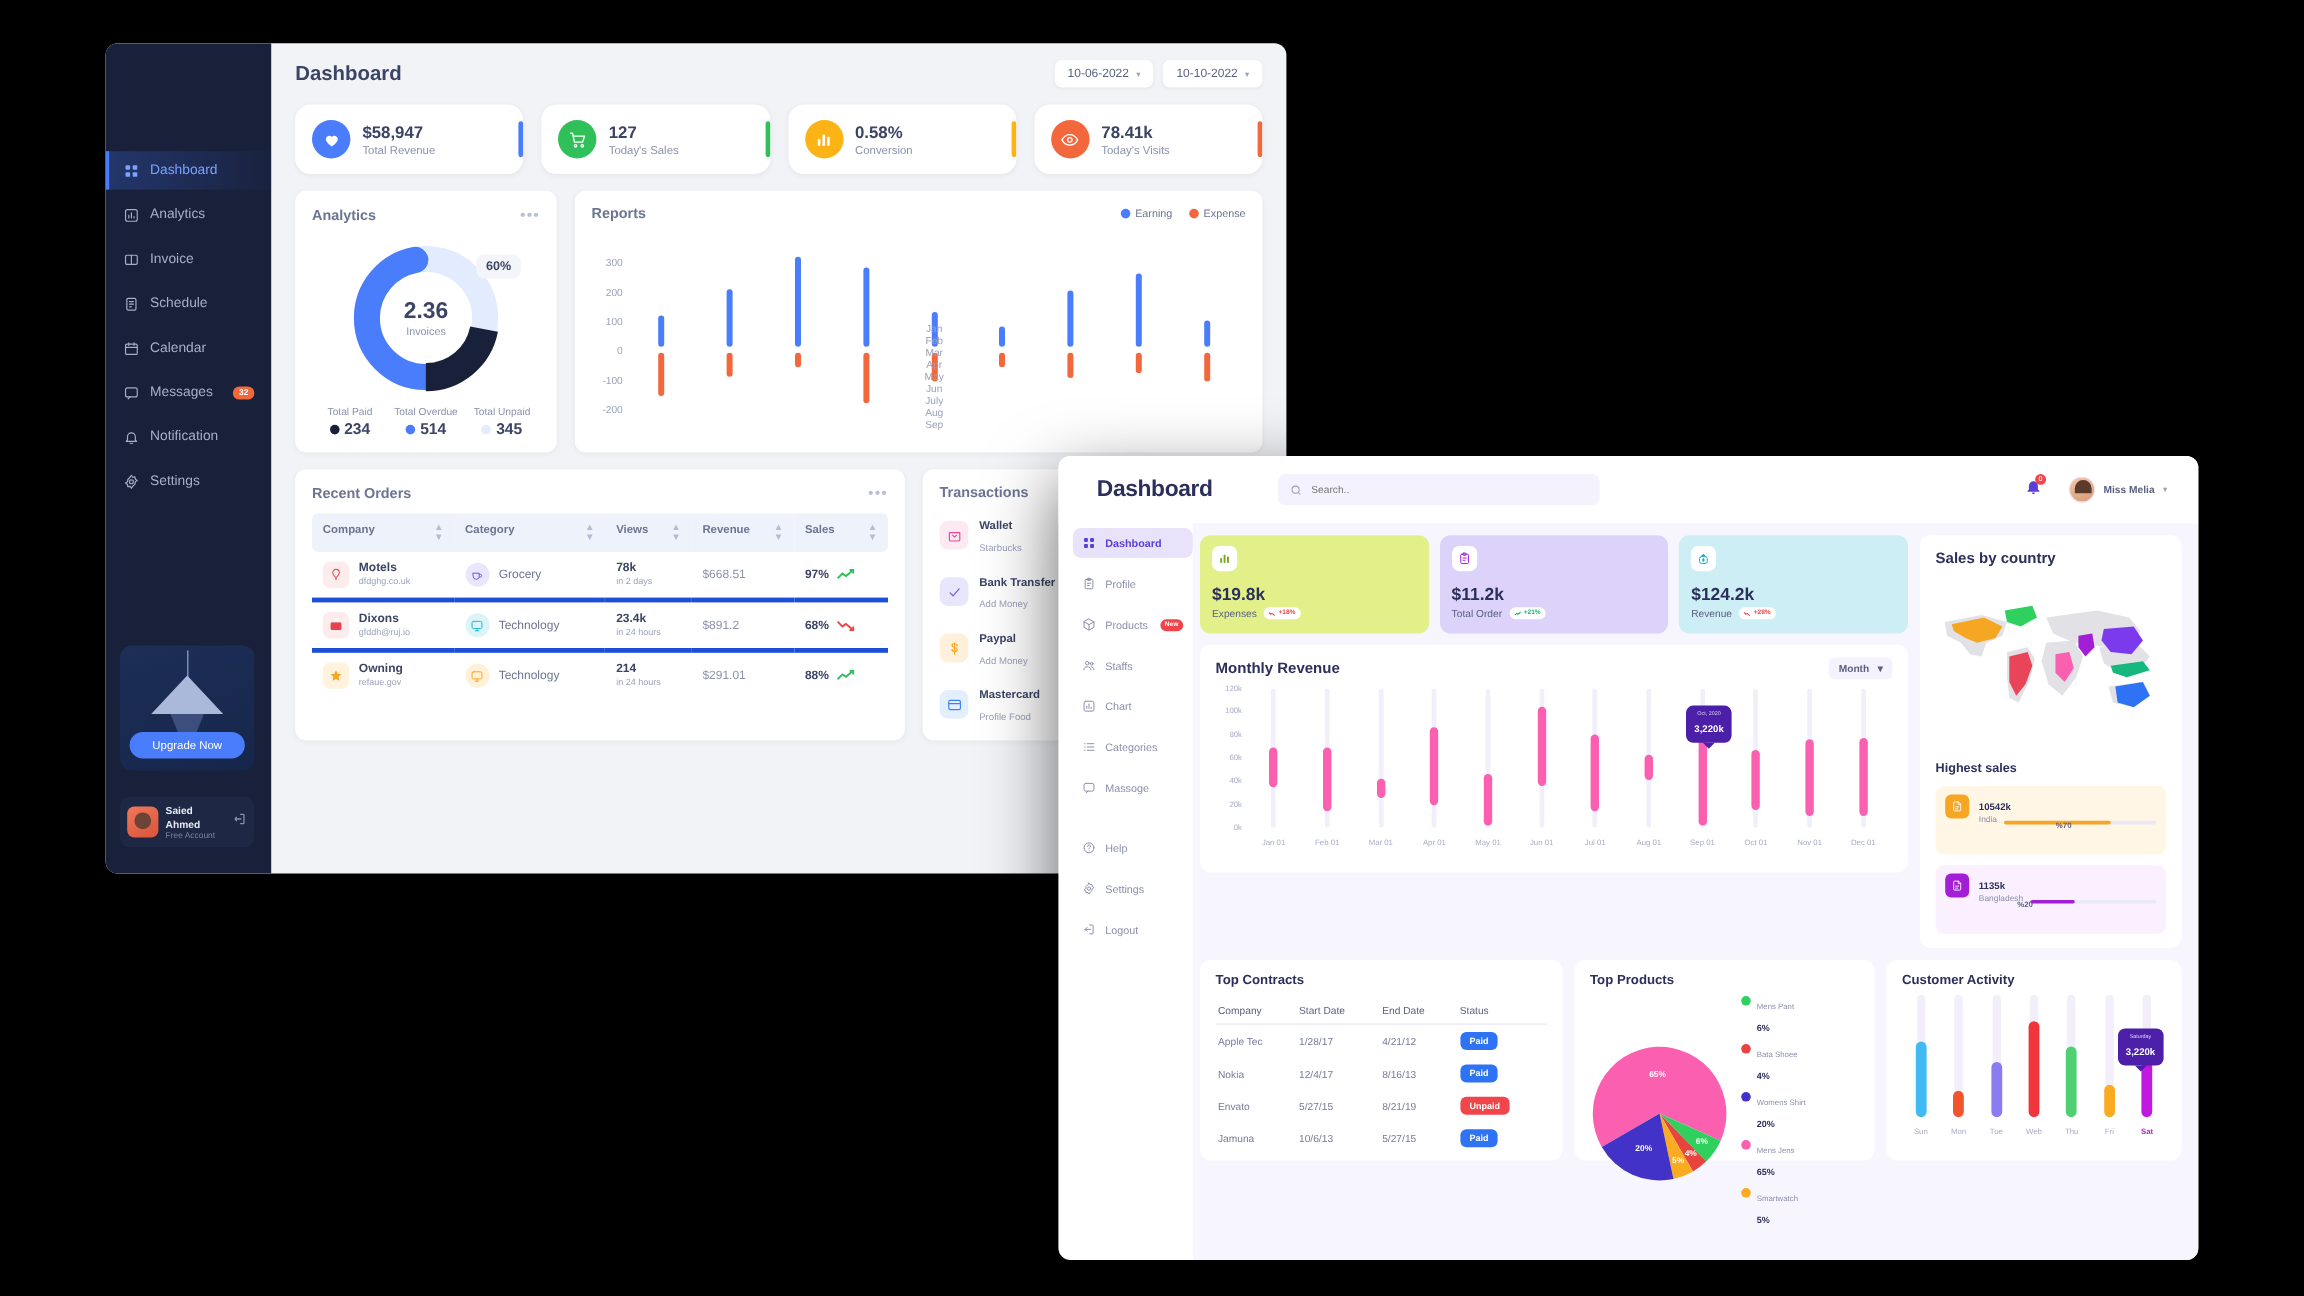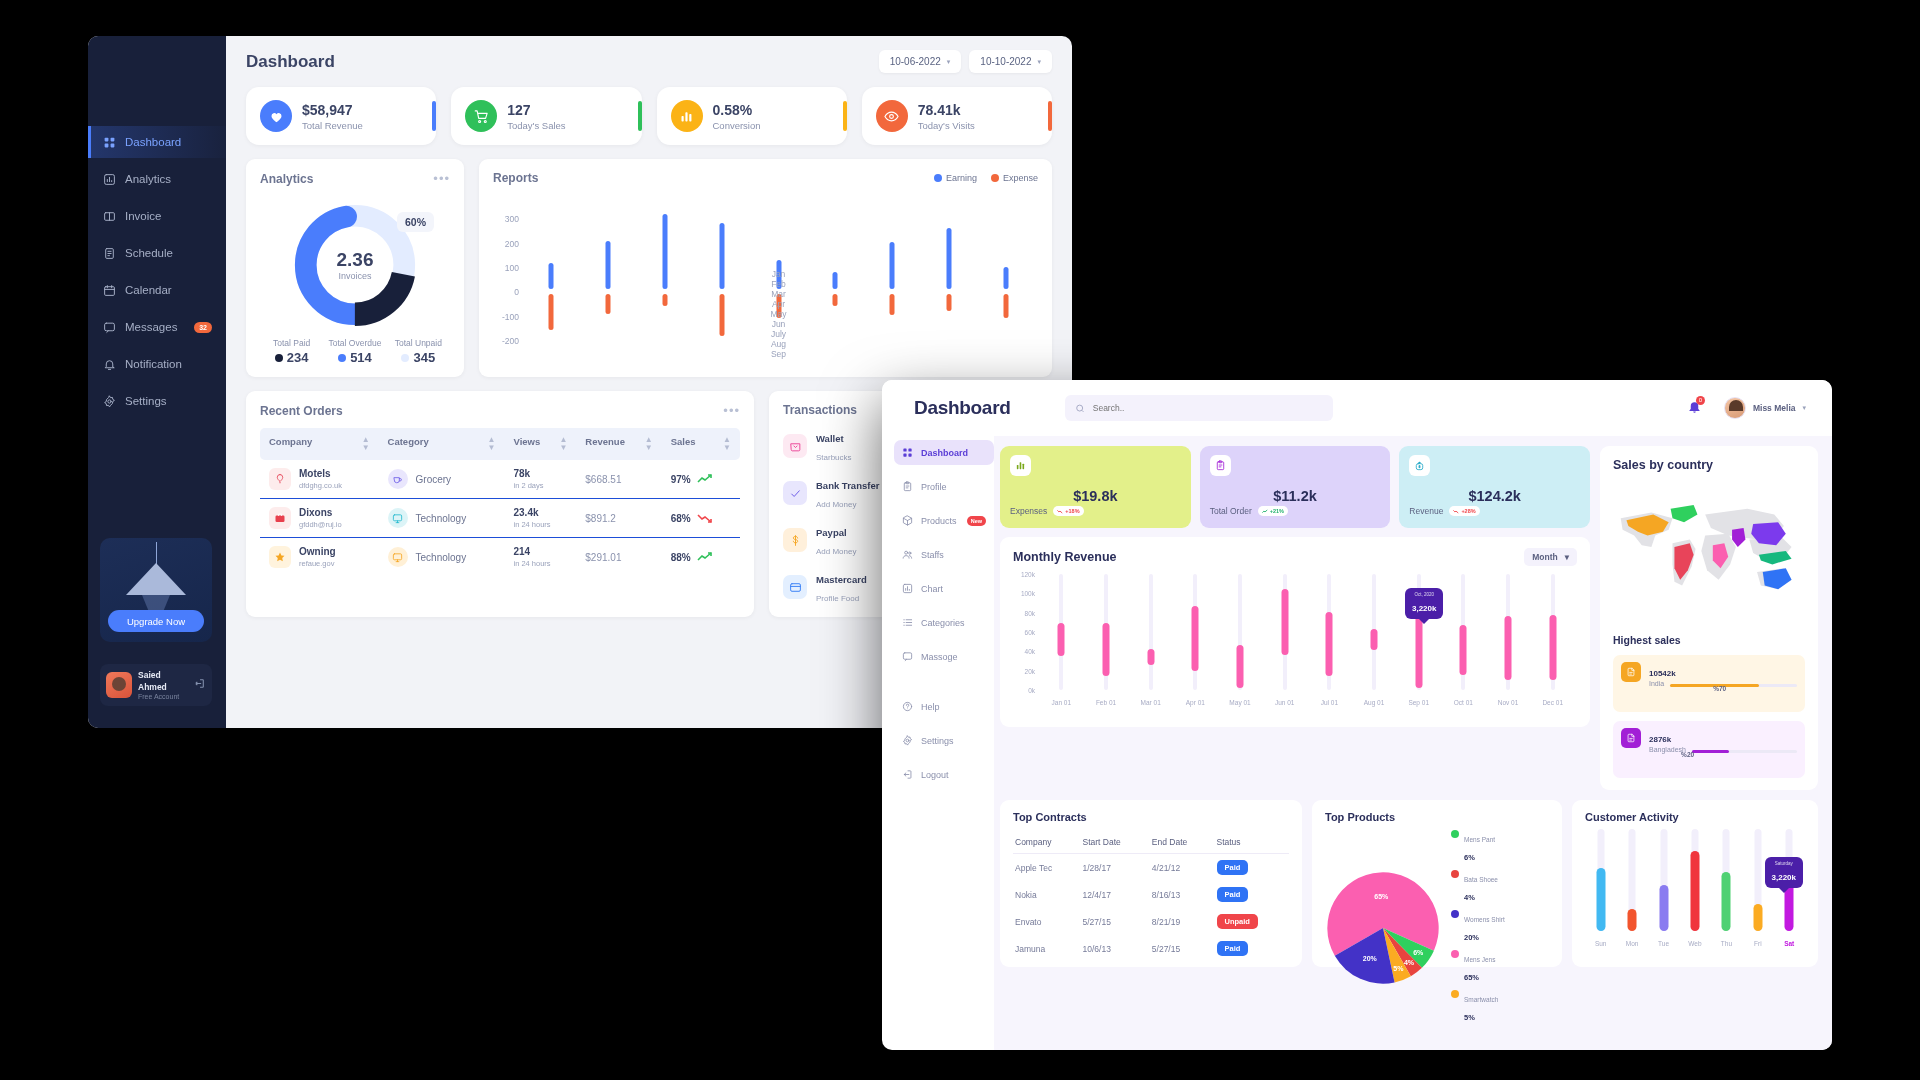--- a/index.html
+++ b/index.html
@@ -133,21 +133,21 @@
   .bk-row3 { display:flex; gap:15px; }
   .bk-orders { width:508px; padding:12px 14px; }
   .ord-table { width:100%; margin-top:10px; border-collapse:collapse; }
   .ord-table thead th {
     background:#eef2fb; font-size:9.5px; color:#6c7491; font-weight:bold;
     text-align:left; padding:8px 9px;
   }
   .ord-table thead th:first-child { border-radius:5px 0 0 5px; }
   .ord-table thead th:last-child { border-radius:0 5px 5px 0; }
   .sortc { float:right; color:#b4bcd2; font-size:8px; line-height:1; }
-  .ord-table tbody td { padding:8px 9px; font-size:10px; border-bottom:1px solid #1d4ed8; }
+  .ord-table tbody td { padding:8px 9px; font-size:10px; border-bottom:4px solid #1d4ed8; }
   .ord-table tbody tr:last-child td { border-bottom:none; }
   .co-cell { display:flex; align-items:center; gap:8px; }
   .co-ico { width:22px; height:22px; border-radius:6px; display:flex; align-items:center; justify-content:center; font-size:11px; flex:none; }
   .co-name { font-size:10px; font-weight:bold; color:#3b4465; }
   .co-url { font-size:7.5px; color:#9aa2bb; }
   .cat-cell { display:flex; align-items:center; gap:8px; color:#6c7491; font-size:10px;}
   .cat-ico { width:20px; height:20px; border-radius:50%; display:flex; align-items:center; justify-content:center; font-size:10px; flex:none;}
   .v-main { font-size:10px; font-weight:bold; color:#3b4465; }
   .v-sub { font-size:7.5px; color:#9aa2bb; }
   .rev-cell { color:#8a92ad; font-size:10px; }
@@ -202,21 +202,21 @@
     width:48px; height:48px; border-radius:50%; margin-bottom:9px;
     background:repeating-linear-gradient(175deg,#c06fd4 0 4px,#8d3fb5 4px 8px);
     box-shadow:inset -6px -8px 12px rgba(40,0,70,.45), 0 5px 9px rgba(90,30,140,.35);
   }
   .pro-btn { background:#4b1fa8; color:#fff; font-size:8.5px; font-weight:bold; border-radius:6px; padding:6px 9px; }
 
   .fr-content { flex:1; background:#f7f5fd; padding:10px 14px 14px 6px; overflow:hidden; }
   .fr-top { display:flex; gap:10px; }
   .fr-left-col { flex:1; }
   .fr-kpis { display:flex; gap:9px; }
-  .kpi { flex:1; border-radius:9px; padding:9px 10px 10px; height:82px; position:relative;text-align:center; }
+  .kpi { flex:1; border-radius:9px; padding:9px 10px 10px; height:82px; position:relative; }
   .kpi-ico { width:21px; height:21px; background:#fff; border-radius:6px; display:flex; align-items:center; justify-content:center; }
   .kpi-ico svg { width:11px; height:11px; }
   .kpi-val { font-size:14.5px; font-weight:bold; color:#2b2f5b; margin-top:12px; }
   .kpi-foot { display:flex; align-items:center; gap:6px; margin-top:2px; }
   .kpi-lbl { font-size:8.5px; color:#5b6080; }
   .kpi-chg { font-size:5.5px; font-weight:bold; border-radius:7px; padding:2px 4px; background:#fff; display:flex; align-items:center; gap:2px;}
   .chg-up { color:#23b26d; } .chg-dn { color:#f0454a; }
 
   .mr-card { background:#fff; border-radius:9px; margin-top:9px; padding:11px 13px 10px; height:190px; position:relative; }
   .mr-head { display:flex; align-items:center; justify-content:space-between; }
@@ -1053,21 +1053,21 @@
     </span>
   </div>
   <div class="hs-row" style="background:#faf0ff">
     <span class="hs-ico" style="background:#a21fd6">
                   <svg width="10" height="10" viewBox="0 0 24 24" fill="none" stroke="currentColor" stroke-width="1.8" stroke-linecap="round" stroke-linejoin="round">
                     <path d="M14 3H7a2 2 0 00-2 2v14a2 2 0 002 2h10a2 2 0 002-2V8z"></path>
                     <path d="M14 3v5h5M9 13h6M9 17h4"></path>
                   </svg>
                 </span>
     <span class="hs-right">
-      <span class="hs-v">2876k</span><br>
+      <span class="hs-v">1135k</span><br>
       <span style="display:flex;align-items:center;gap:6px">
         <span class="hs-c">Bangladesh</span>
         <span class="hs-track">
                       <span class="hs-fill" style="width:35%;background:#a21fd6"></span>
                     </span>
       </span>
       <span class="hs-pct" style="position:relative;top:-10px;left:21.7%">%20</span>
     </span>
   </div>
             </div>

